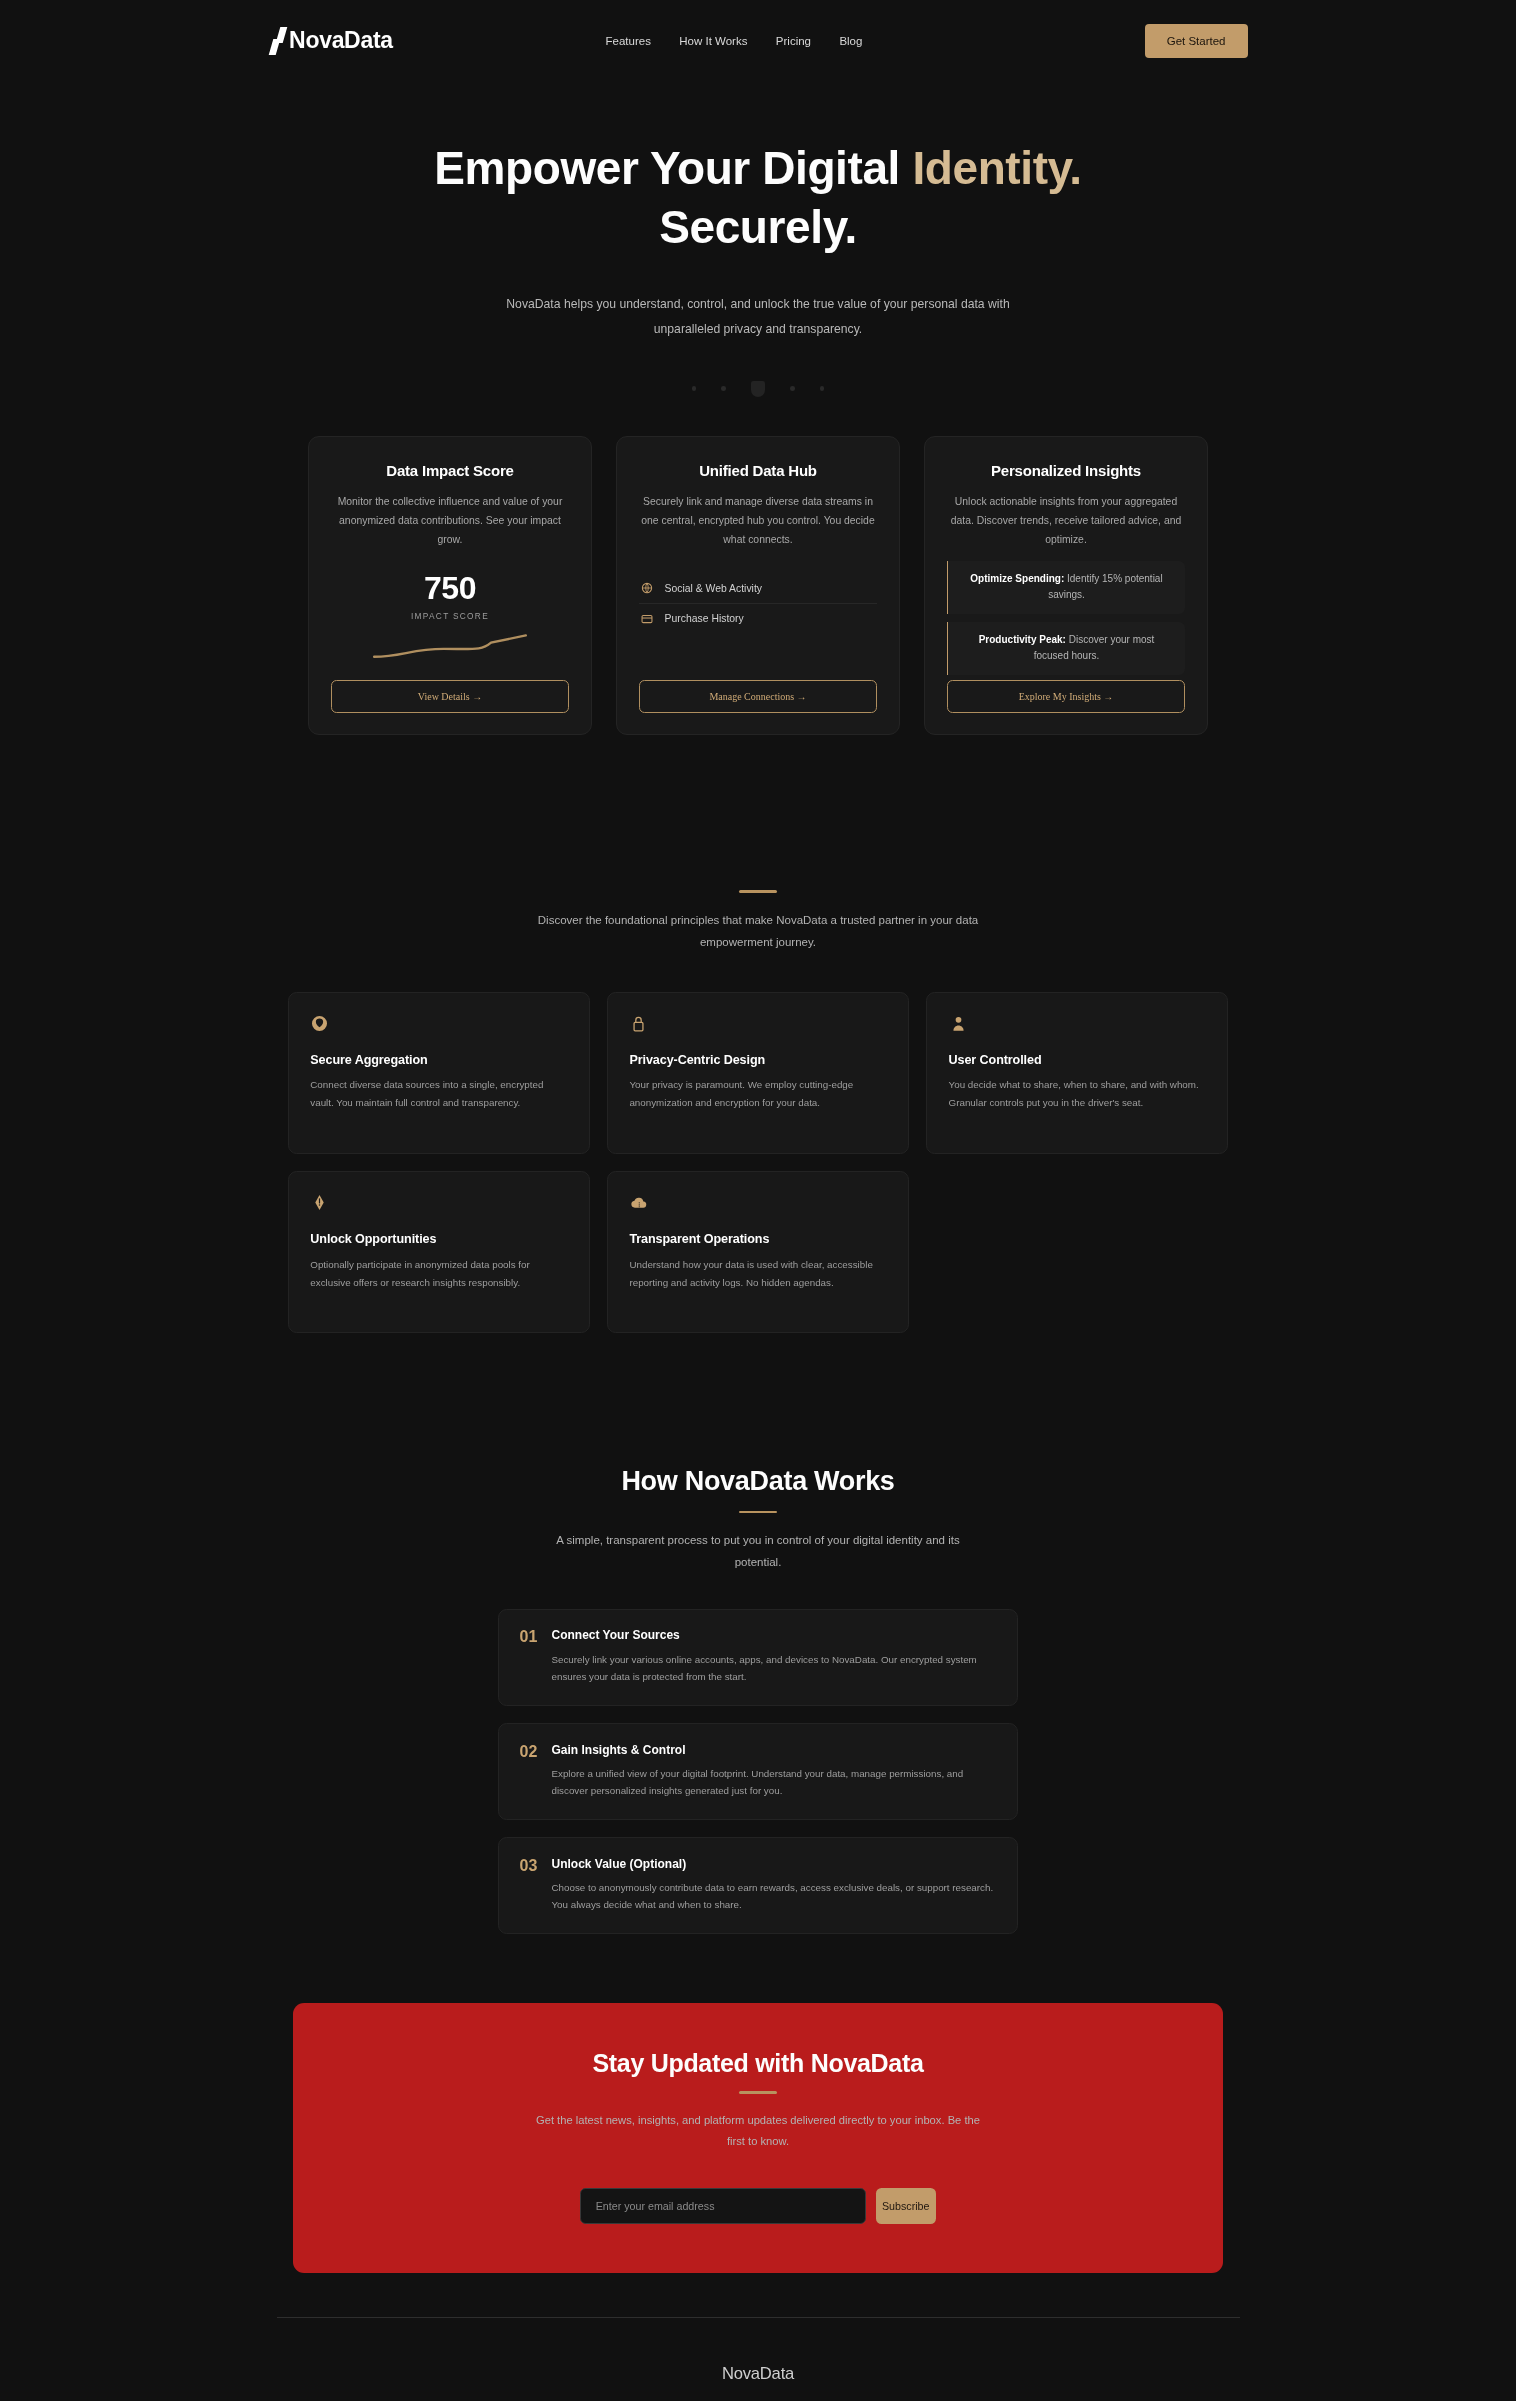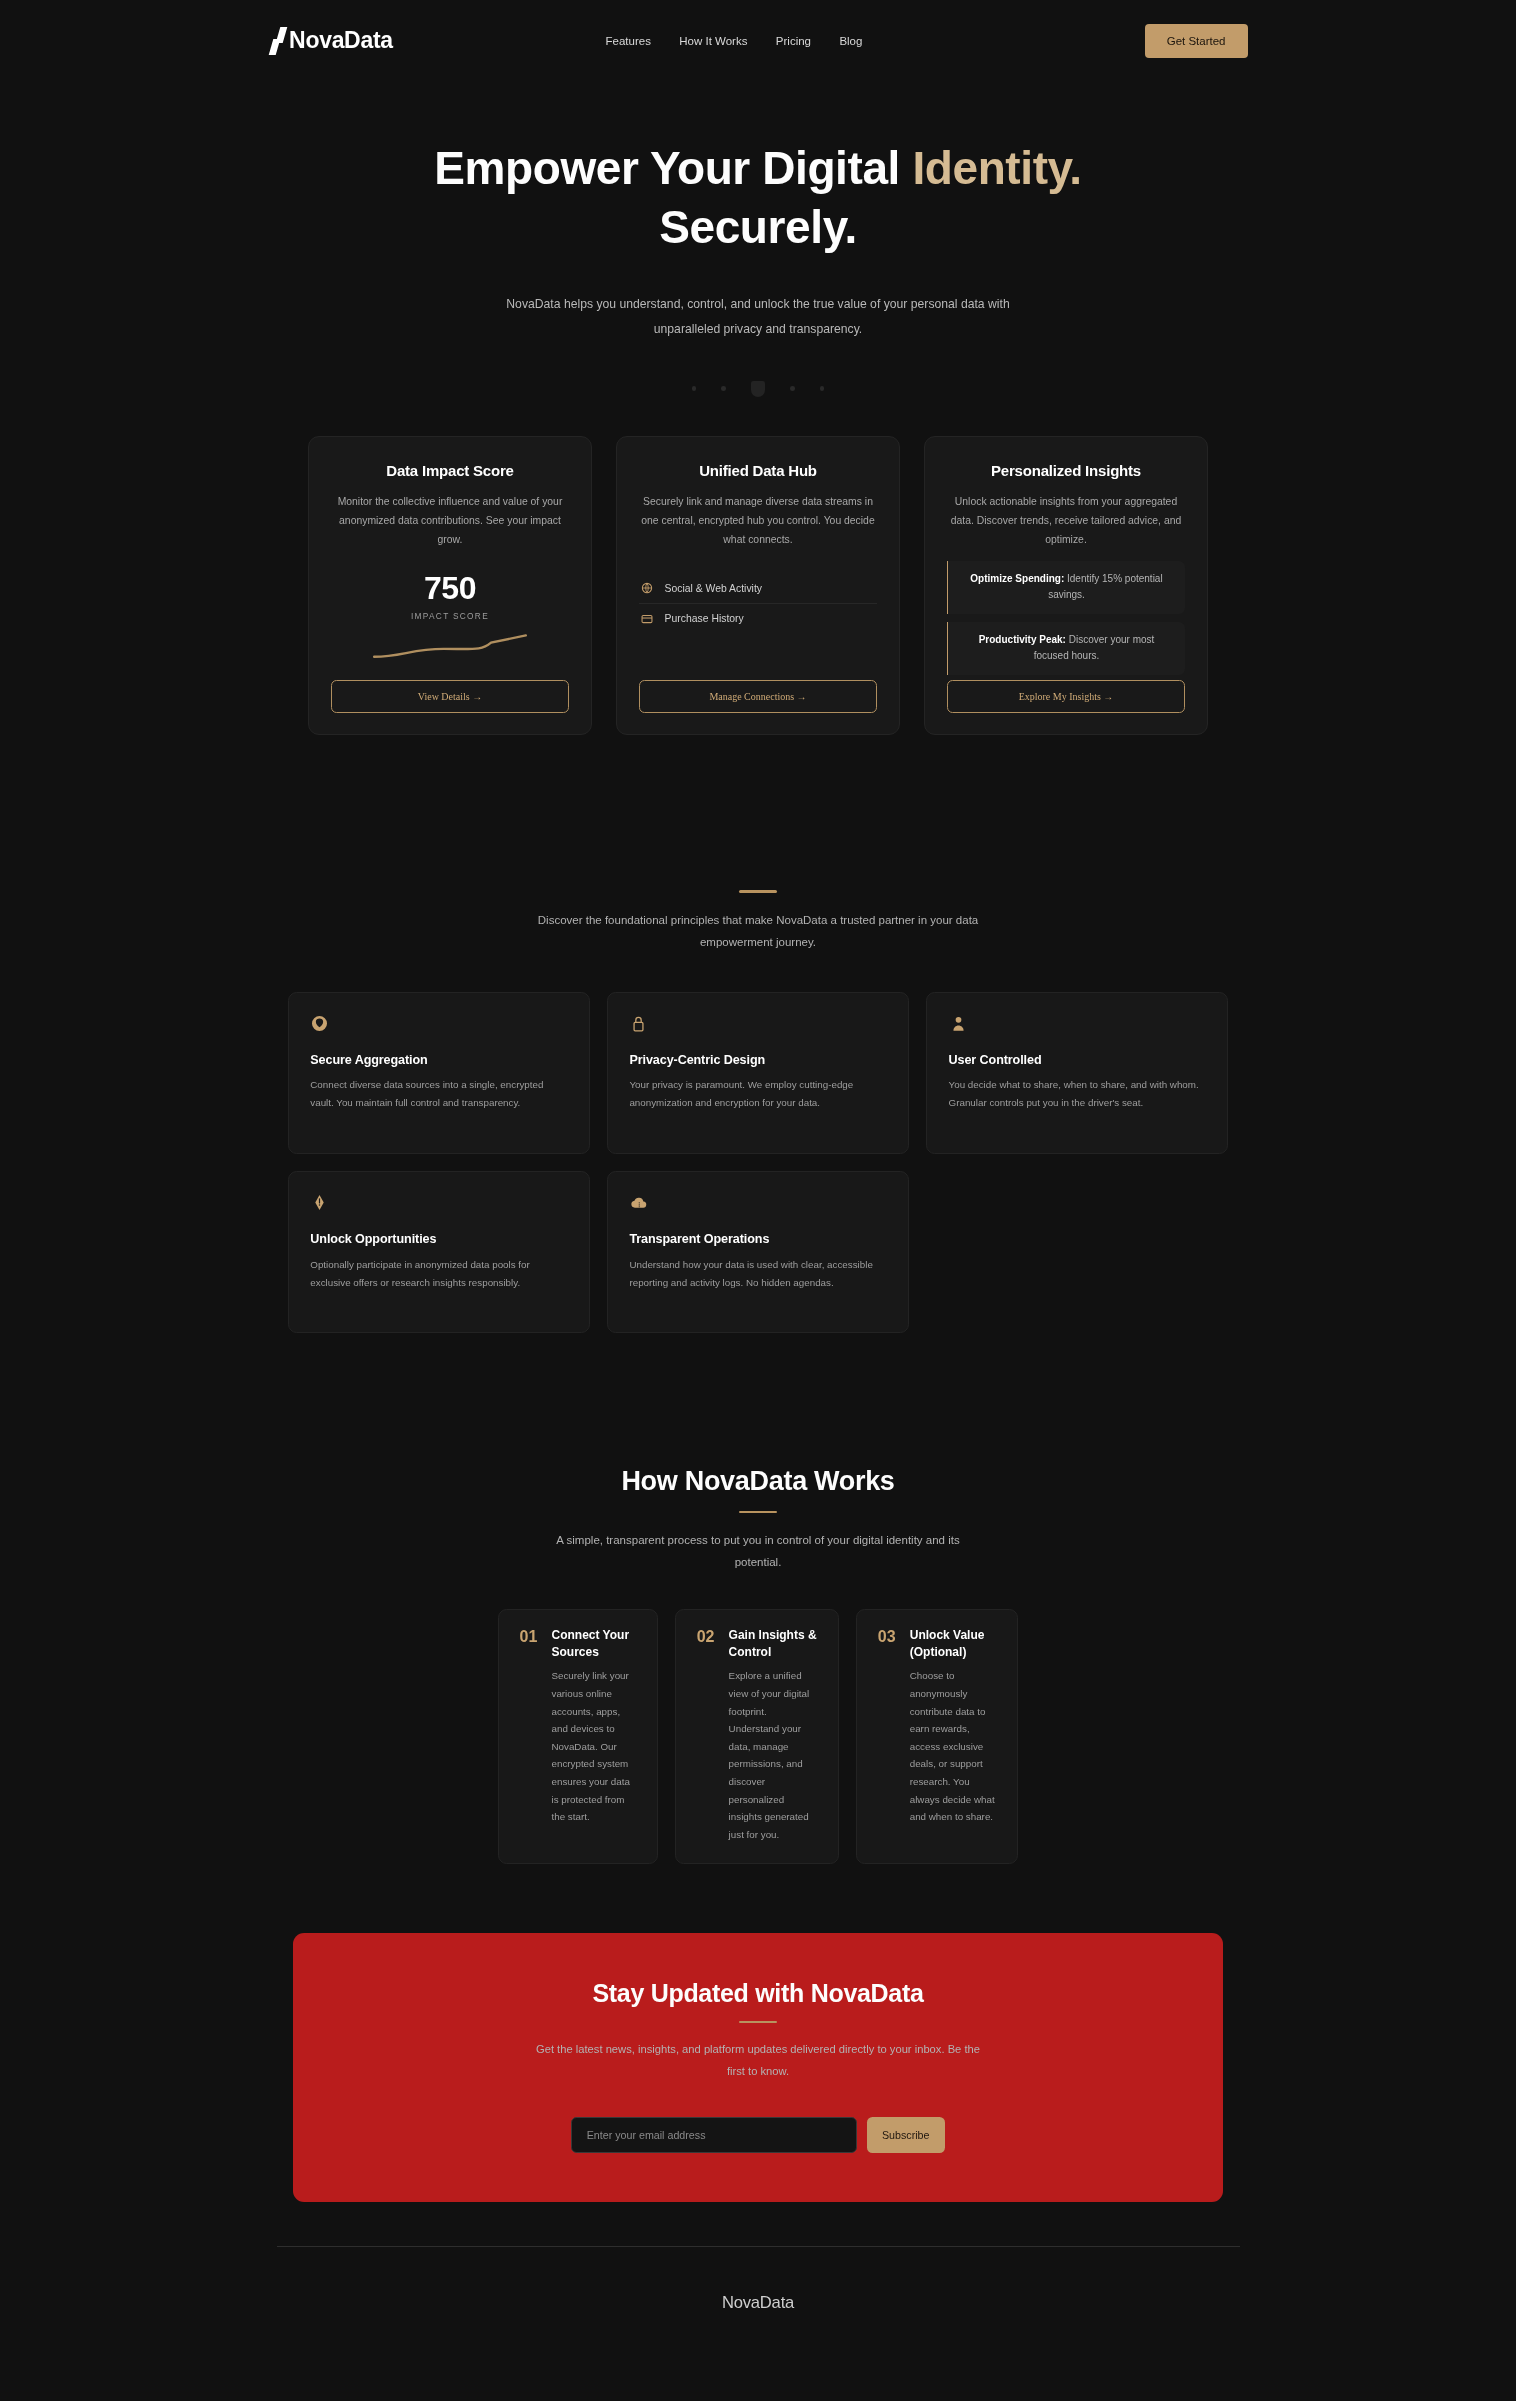--- a/index.html
+++ b/index.html
@@ -281,21 +281,21 @@
   }
 
   
   .how-section { padding-top: 133px; }
   .steps {
     margin-top: 36px;
     width: 520px;
     margin-left: auto;
     margin-right: auto;
     display: flex;
-    flex-direction: row;
+    flex-direction: column;
     gap: 17.4px;
   }
   .step {
     background: #181818;
     border: 0.8px solid #232323;
     border-radius: 8.7px;
     padding: 17.4px 20.5px 19px;
     display: flex;
     gap: 14.2px;
   }
@@ -359,21 +359,21 @@
     font-family: "Liberation Sans", sans-serif;
     color: #e6e6e6;
     outline: none;
   }
   .email-input::placeholder { color: #8a8a8a; }
   .subscribe-btn {
     background: #c29c6a;
     color: #211810;
     border: none;
     border-radius: 5.5px;
-    padding: 11px 15px;
+    padding: 11px 6px;
     font-size: 10.7px;
     font-family: "Liberation Sans", sans-serif;
     cursor: pointer;
   }
 
   
   .site-footer { padding-top: 44px; padding-bottom: 43px; }
   .footer-divider {
     width: 963px;
     height: 0.8px;

